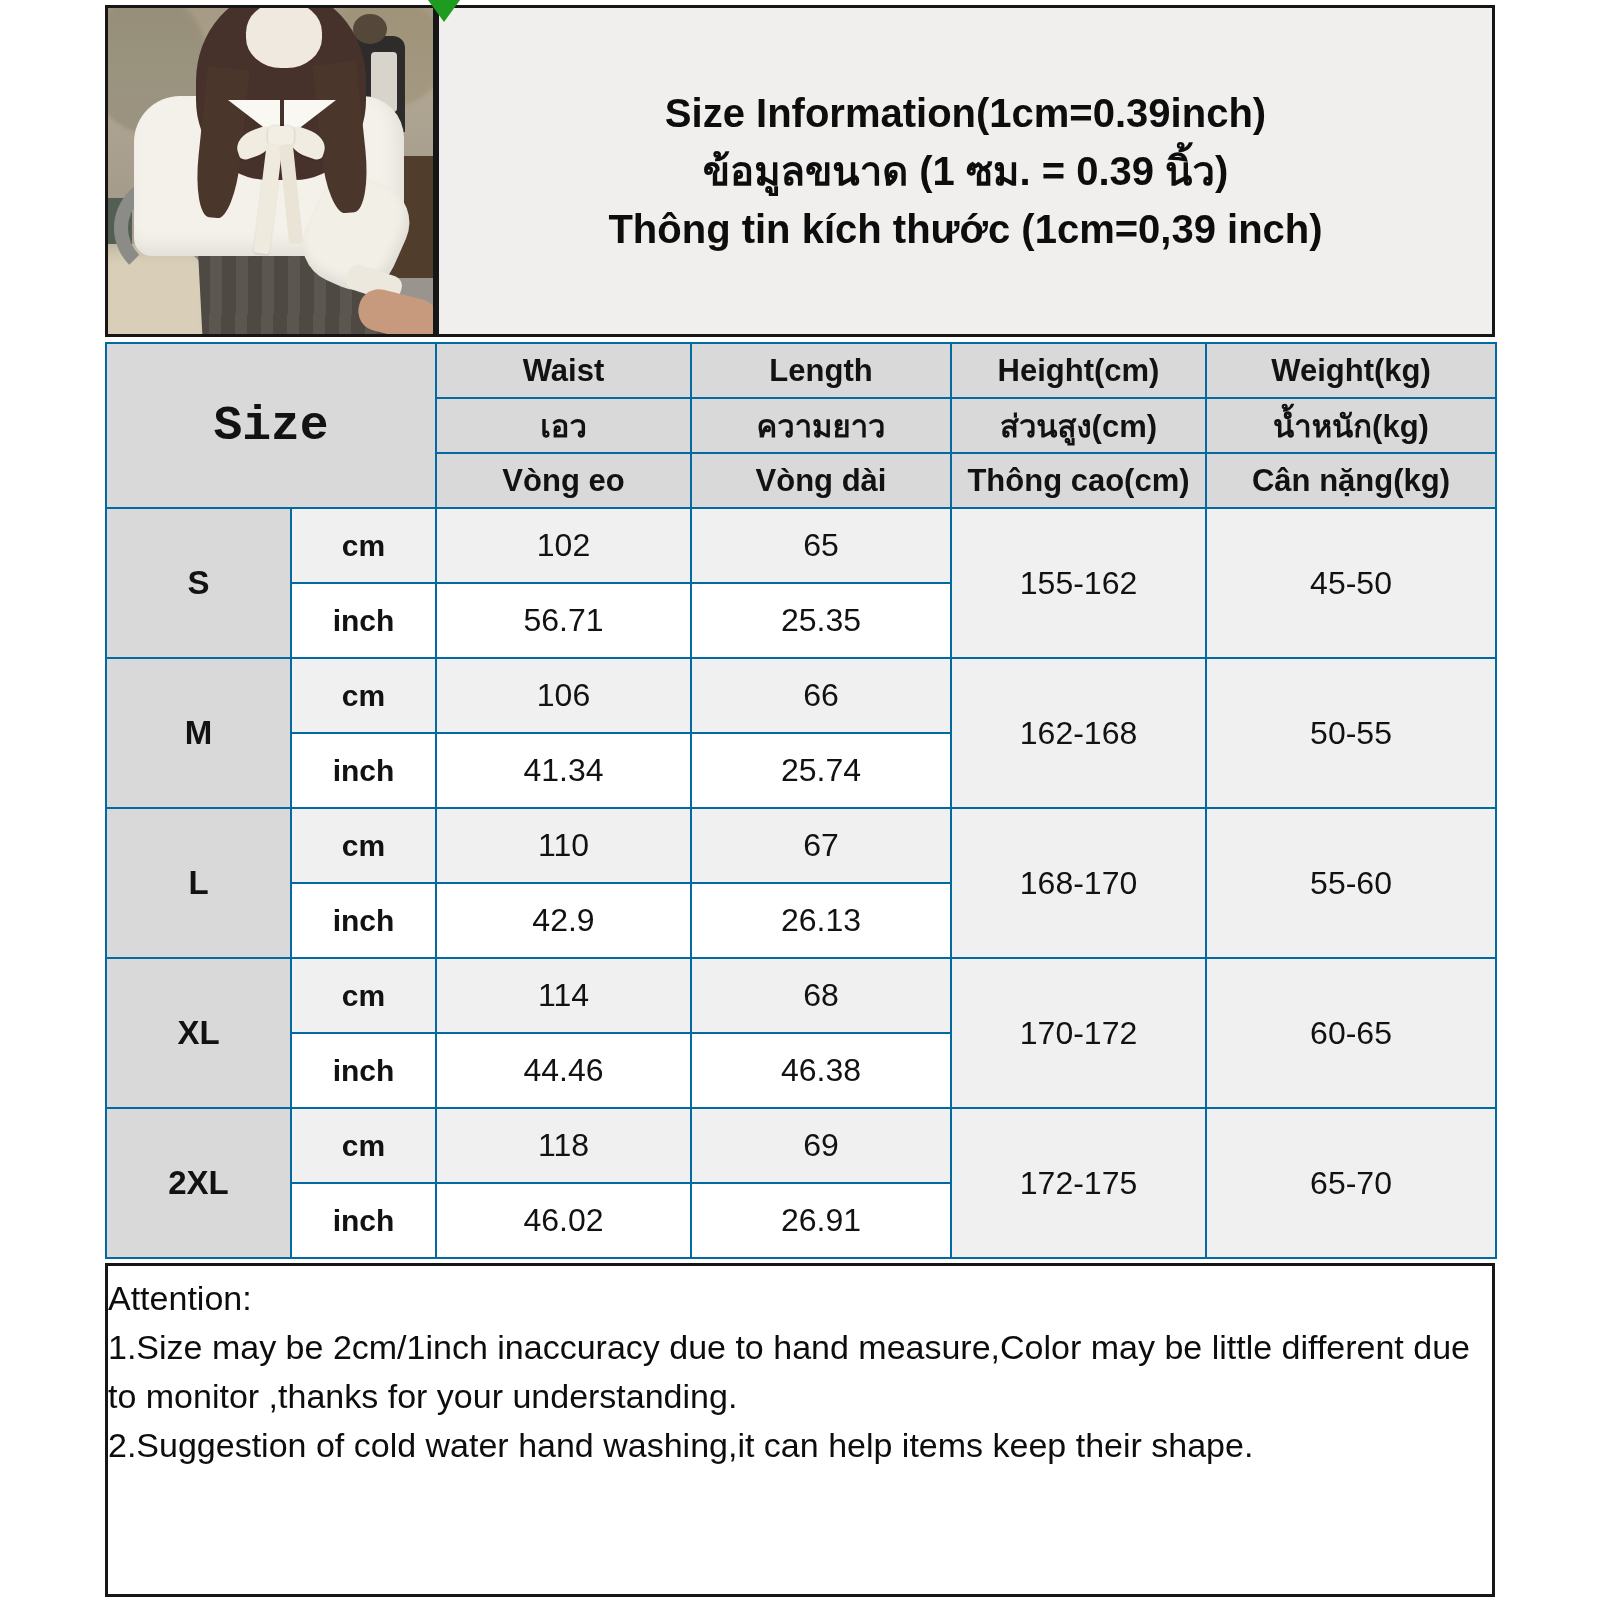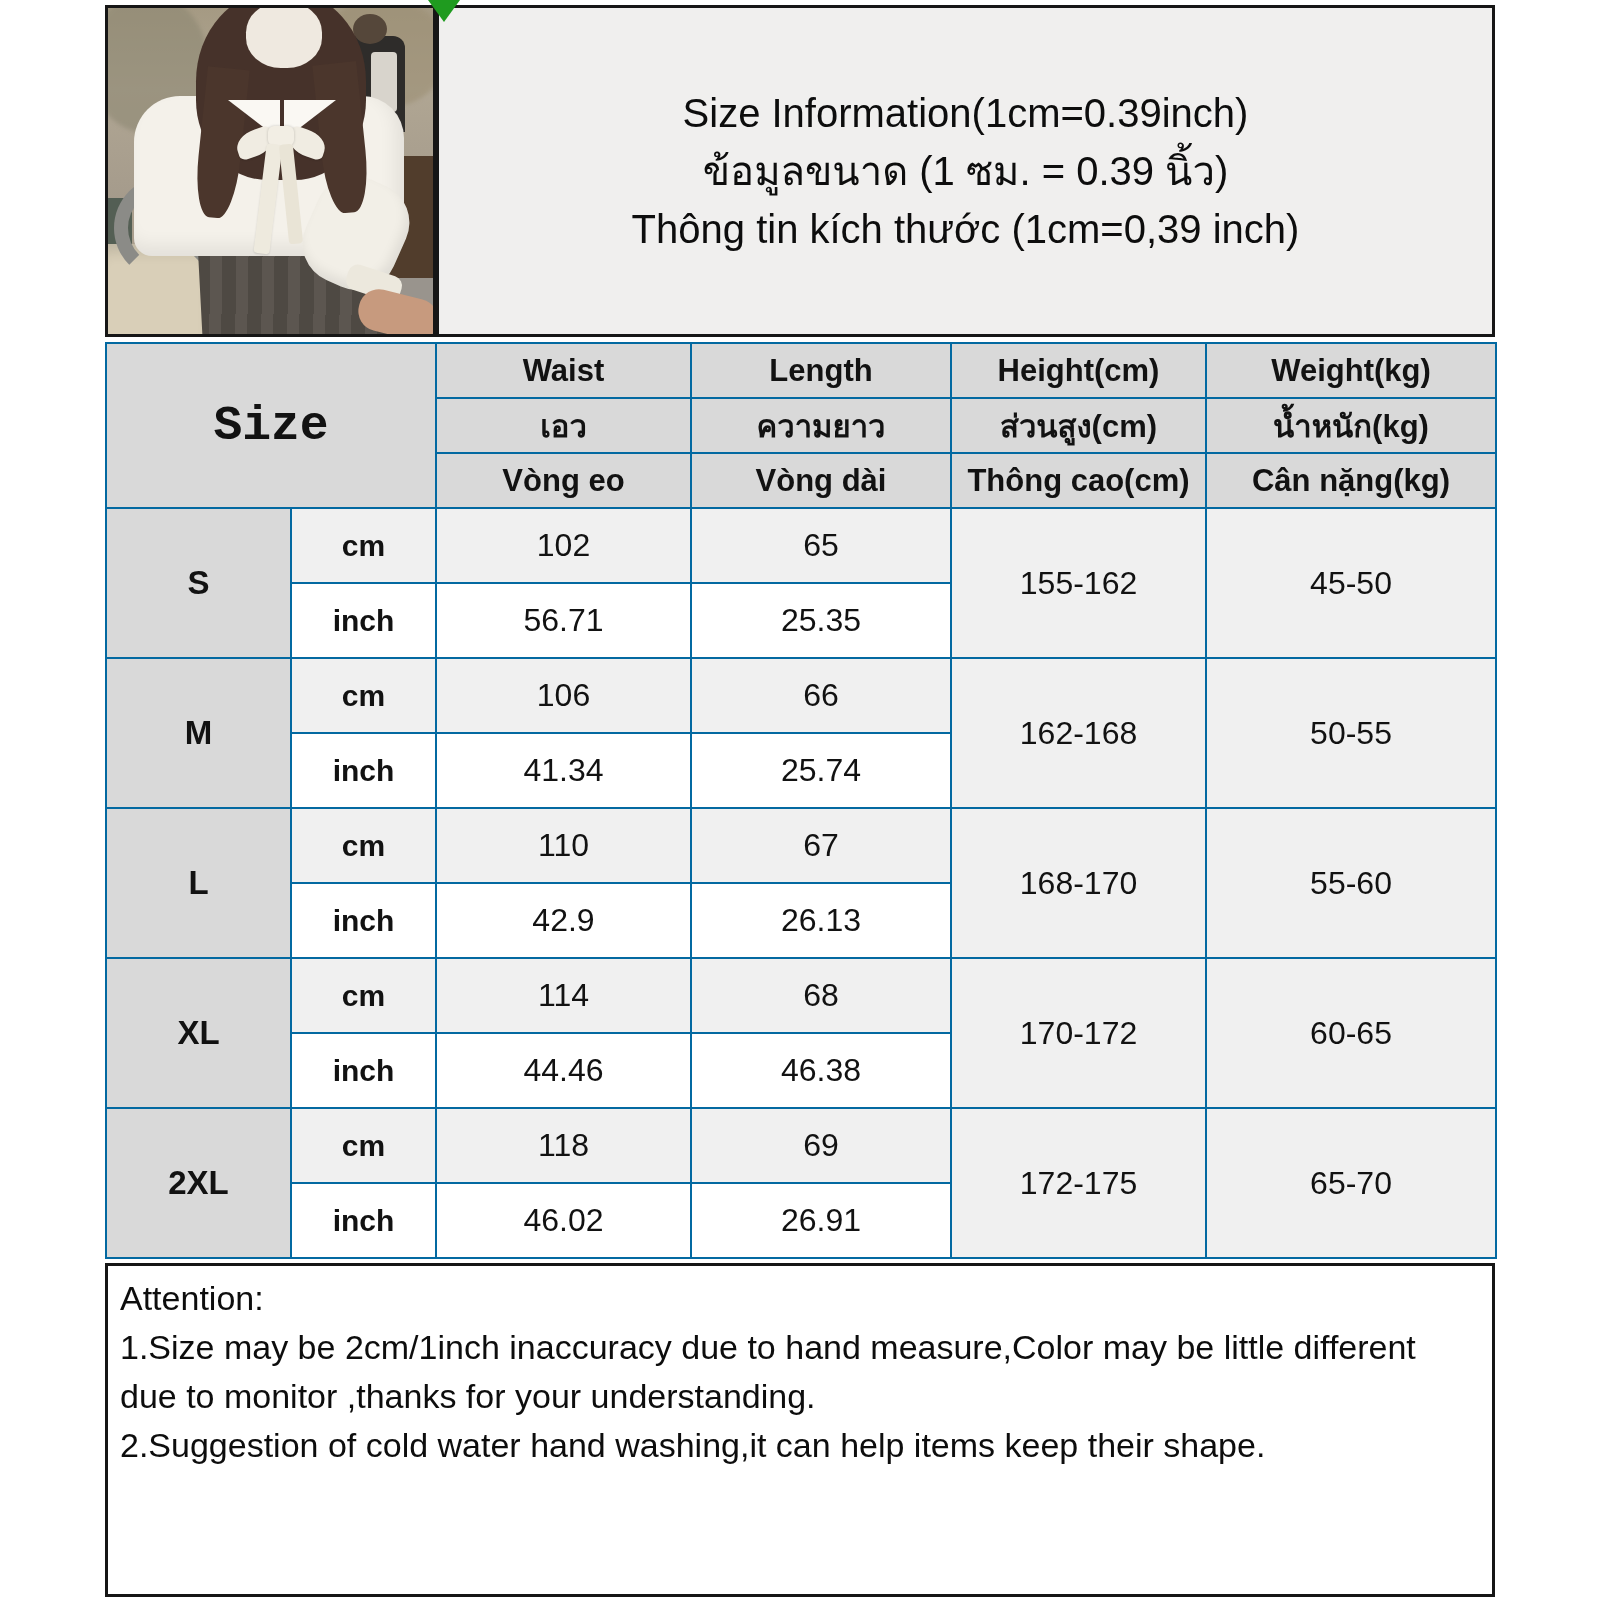--- a/index.html
+++ b/index.html
@@ -62,21 +62,21 @@
   .ph-hand { left:250px; top:286px; width:80px; height:42px; background:#c79a7e;
     border-radius:20px; transform:rotate(14deg); }
   .ph-bag { left:-10px; top:236px; width:112px; height:110px; background:#d9cfb8;
     border-radius:10px 10px 14px 14px; box-shadow:inset 0 8px 14px rgba(0,0,0,.12); }
   .ph-bag-handle { left:6px; top:168px; width:104px; height:104px; border-radius:50%;
     border:14px solid #8b8b87; border-bottom-color:transparent; }
 
   .title-box { position:absolute; left:436px; top:5px; width:1059px; height:332px;
     border:3px solid #161616; background:#f0efee; display:flex; flex-direction:column;
     align-items:center; justify-content:center; gap:16px; text-align:center; }
-  .title-line { font-weight:normal; font-size:40px; line-height:42px; color:#0d0d0d;text-align:right; }
+  .title-line { font-weight:bold; font-size:40px; line-height:42px; color:#0d0d0d;text-align:right; }
   .green-flag { position:absolute; left:428px; top:0; width:0; height:0;
     border-top:22px solid #1f9b1f; border-left:16px solid transparent; border-right:16px solid transparent; }
 
   
   table.size-table { position:absolute; left:105px; top:342px; width:1390px;
     border-collapse:collapse; table-layout:fixed; }
   .size-table td { border:2px solid #0369a1; text-align:center; vertical-align:middle;
     overflow:hidden; }
   tr.hrow { height:55px; }
   tr.drow { height:75px; }
@@ -84,21 +84,21 @@
   .bg-lt { background:#f0f0f0; }
   .bg-w  { background:#ffffff; }
   .size-head { font-size:48px; font-weight:bold;font-family:Liberation Mono, monospace; }
   .h    { font-size:31px; font-weight:bold; }
   .size-label { font-size:33px; font-weight:bold; }
   .unit { font-size:30px; font-weight:bold; }
   .val  { font-size:32px; font-weight:normal; }
 
   
   .attention { position:absolute; left:105px; top:1263px; width:1390px; height:334px;
-    border:3px solid #161616; background:#ffffff; padding:8px 12px;
+    border:3px solid #161616; background:#ffffff; padding:8px 0;
     font-size:34px; line-height:49px; color:#0d0d0d; }
 </style>
 </head>
 <body>
 
 <div class="photo-box">
   <div class="ph ph-foliage"></div>
   <div class="ph ph-leafblur1"></div>
   <div class="ph ph-leafblur2"></div>
   <div class="ph ph-greenpost"></div>

